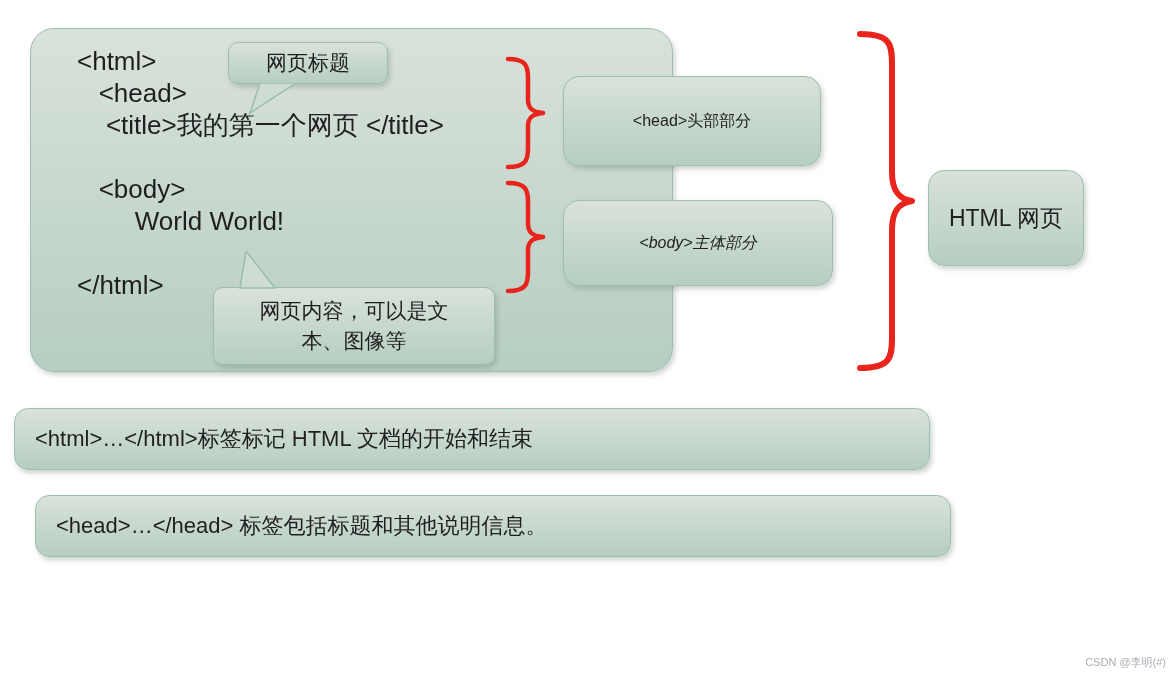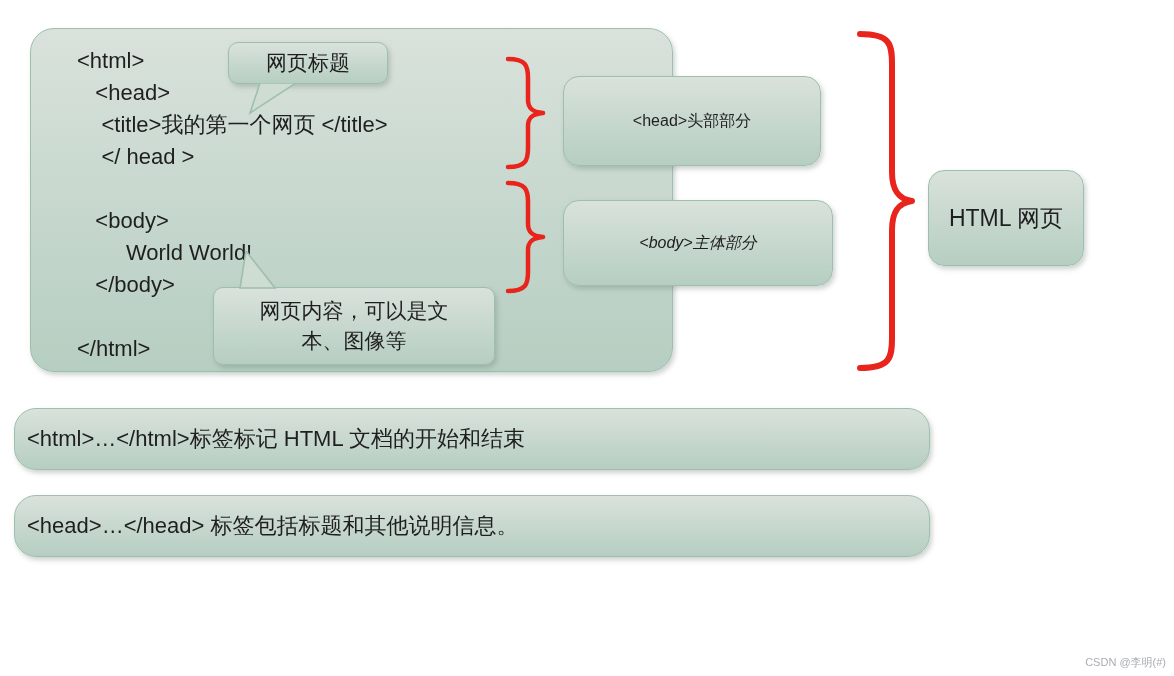--- a/index.html
+++ b/index.html
@@ -19,63 +19,61 @@
     position:absolute;
     border:1.6px solid var(--box-border);
     background:linear-gradient(180deg,var(--box-fill-top) 0%,var(--box-fill-bottom) 100%);
     box-shadow:2px 3px 5px rgba(110,125,118,.35);
     box-sizing:border-box;
     color:var(--text);
   }
 
   
   #code-panel{left:30px;top:28px;width:643px;height:344px;border-radius:24px;padding:16px 0 0 46px;}
-  .code-line{height:32px;line-height:32px;font-size:22px;white-space:pre;}
+  .code-line{height:32px;line-height:32px;font-size:26px;white-space:pre;}
 
   
   .callout{border-radius:10px;display:flex;align-items:center;justify-content:center;font-size:21px;text-align:center;}
   #callout-title{left:228px;top:42px;width:160px;height:42px;}
   #callout-content{left:213px;top:287px;width:282px;height:78px;}
   #callout-content span{white-space:pre-line;line-height:30px;}
   .tail{position:absolute;}
   .tail path{fill:var(--callout-fill);stroke:var(--box-border);stroke-width:1.6;}
 
   
   .label-box{border-radius:16px;display:flex;align-items:center;justify-content:center;font-size:16px;}
   #head-box{left:563px;top:76px;width:258px;height:90px;}
   #body-box{left:563px;top:200px;width:270px;height:86px;font-style:italic;}
   #html-box{left:928px;top:170px;width:156px;height:96px;font-size:23px;}
 
   
-  .bar{left:14px;border-radius:22px;height:62px;display:flex;align-items:center;padding-left:12px;font-size:22px;}
+  .bar{left:14px;border-radius:14px;height:62px;display:flex;align-items:center;padding-left:20px;font-size:22px;}
   #bar-1{top:408px;width:916px;}
-  #bar-2{top:495px;width:916px;}
+  #bar-2{top:495px;width:916px;margin-left:21px;}
   #bar-3{top:581px;width:932px;height:64px;}
 
   
   .brace{position:absolute;}
   .brace path{fill:none;stroke:var(--brace-red);stroke-width:4.5;stroke-linecap:round;stroke-linejoin:round;}
   #brace-big path{stroke-width:6;}
 
   .watermark{position:absolute;right:8px;bottom:6px;font-size:11px;color:var(--watermark);}
 </style>
 </head>
 <body>
 
 <div class="canvas">
 
   <div class="gbox" id="code-panel">
     <div class="code-line">&lt;html&gt;</div>
     <div class="code-line">   &lt;head&gt;</div>
     <div class="code-line">    &lt;title&gt;我的第一个网页 &lt;/title&gt;</div>
-    <div class="code-line">    &lt;/ head &gt;</div>
     <div class="code-line"></div>
     <div class="code-line">   &lt;body&gt;</div>
     <div class="code-line">        World World!</div>
-    <div class="code-line">   &lt;/body&gt;</div>
     <div class="code-line"></div>
     <div class="code-line">&lt;/html&gt;</div>
   </div>
 
   <div class="gbox callout" id="callout-title">
     <span>网页标题</span>
   </div>
   <svg class="tail" style="left:240px;top:83px;" width="60" height="33" viewBox="0 0 60 33">
     <path d="M 20 0 L 10 30 L 56 0 Z"></path>
   </svg>

